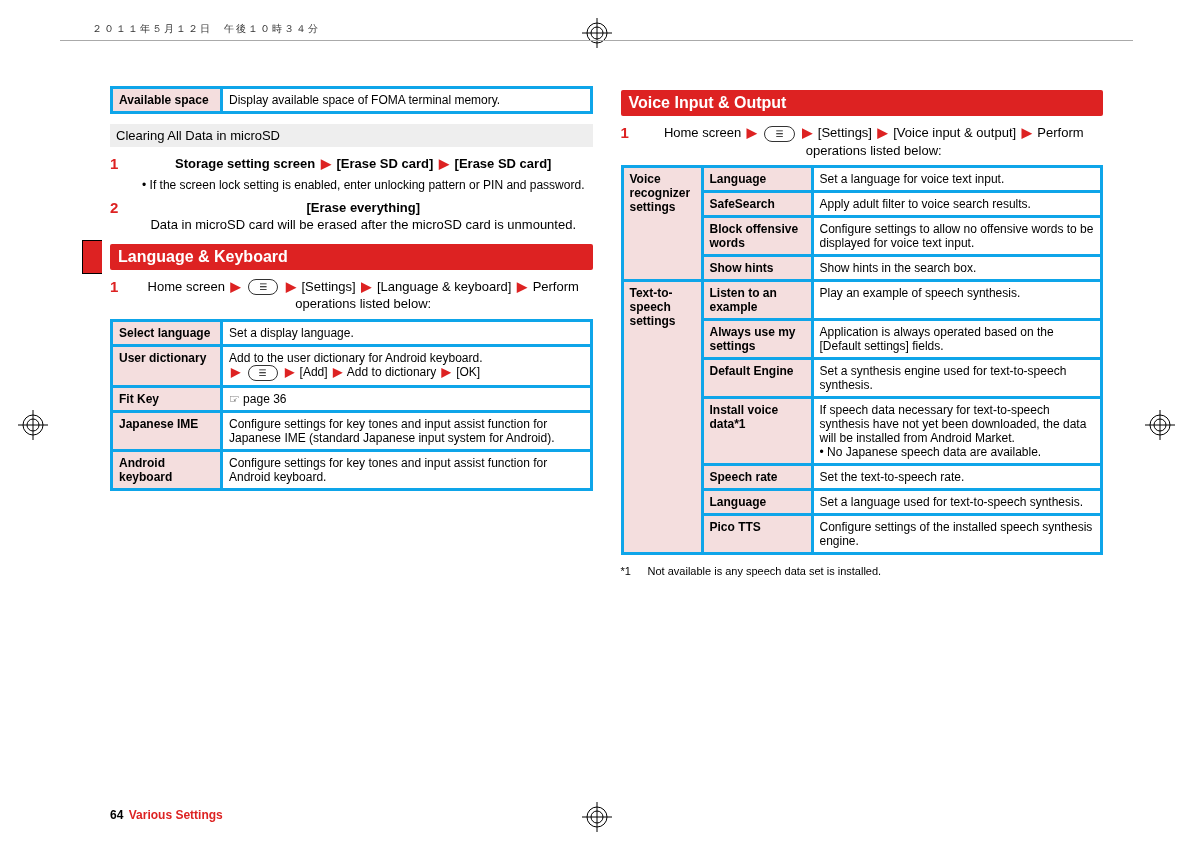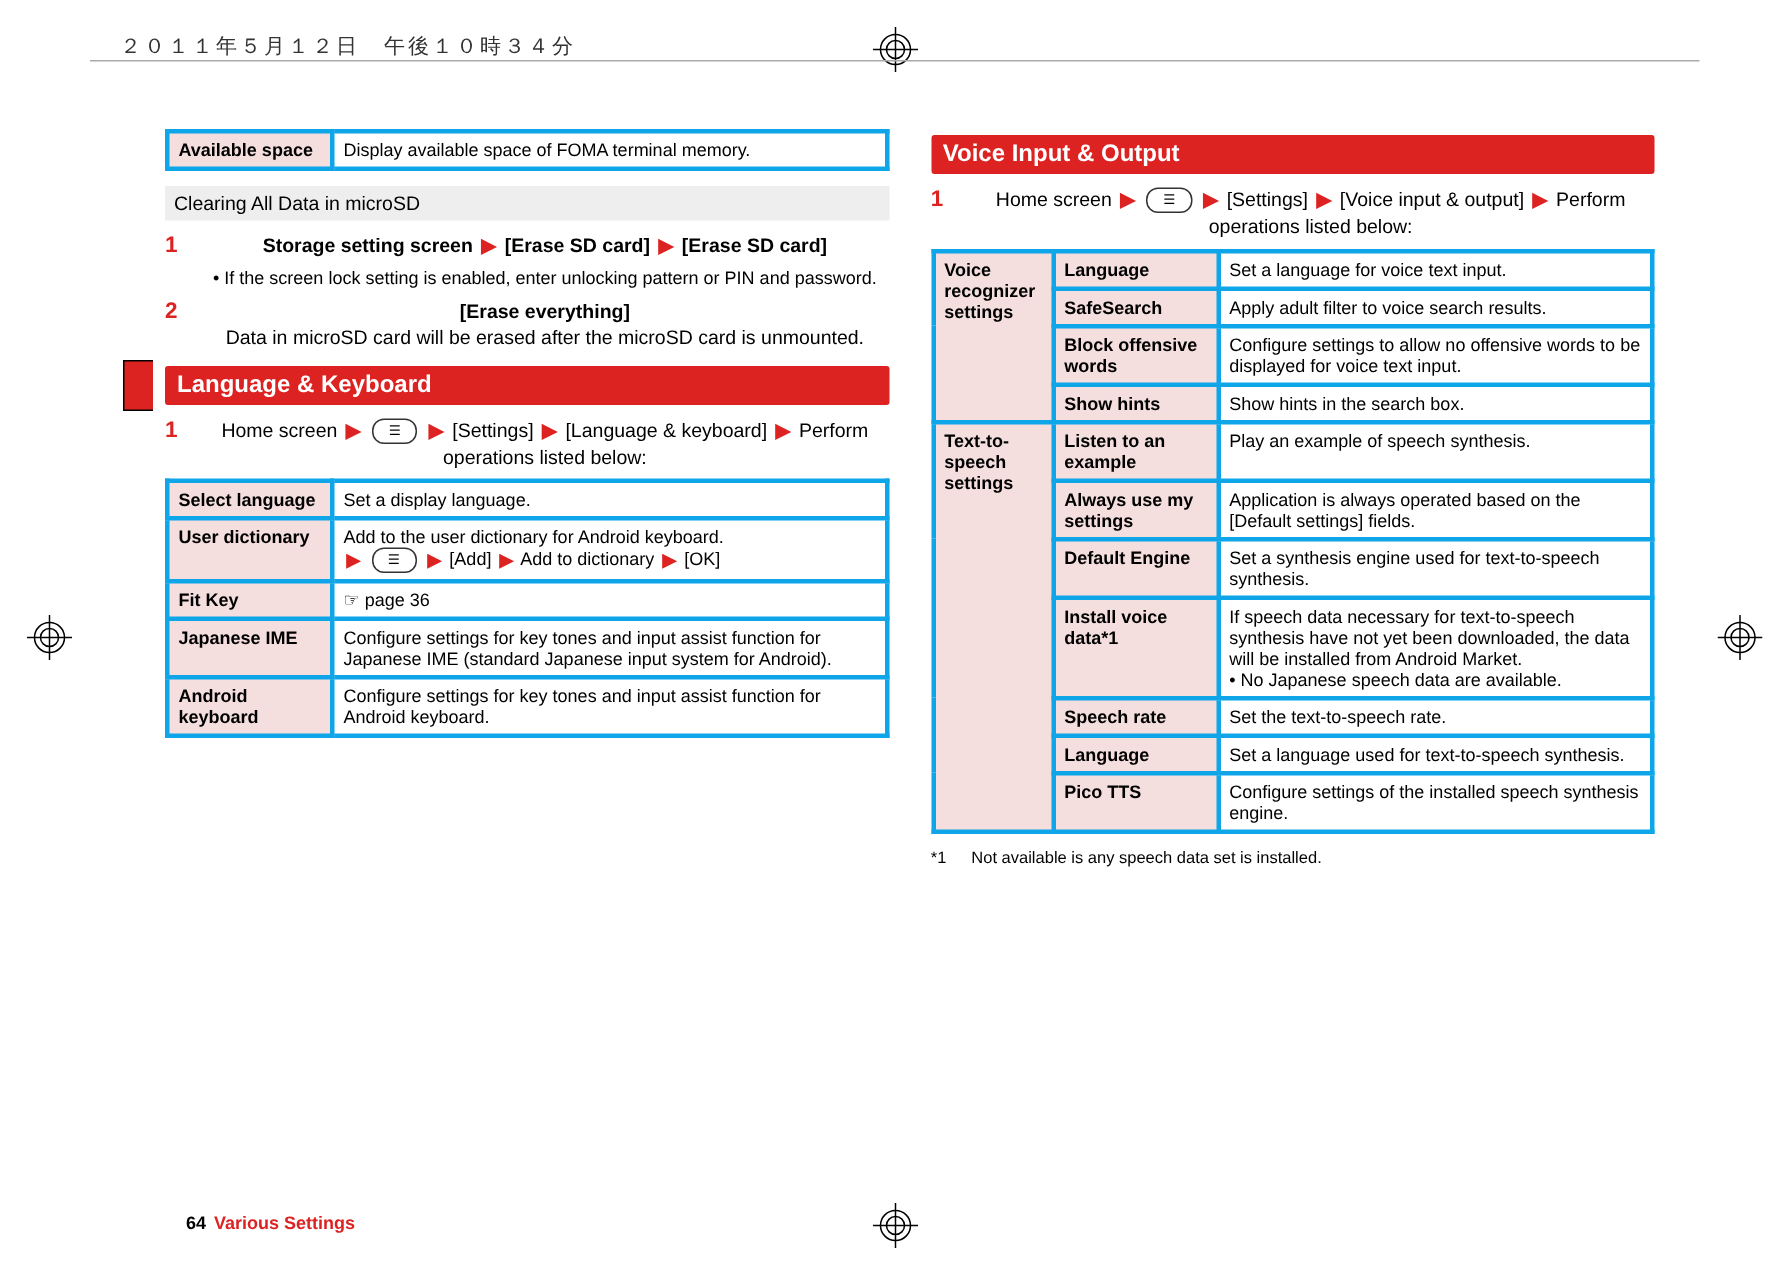--- a/index.html
+++ b/index.html
@@ -10,22 +10,22 @@
     color: #000;
     background: #fff;
     width: 1193px;
     height: 850px;
     position: relative;
     overflow: hidden;
   }
   .header-stamp {
     position: absolute;
     top: 22px;
-    left: 80px;
-    font-size: 14px;
+    left: 92px;
+    font-size: 10px;
     letter-spacing: 2px;
     color: #333;
   }
   .page {
     position: absolute;
     top: 80px;
     left: 110px;
     right: 90px;
     bottom: 40px;
     display: flex;
@@ -119,21 +119,21 @@
     margin: 0 2px;
   }
   .menu-key::before { content: "☰"; font-size: 9px; }
   .footnote {
     font-size: 11px;
     margin-top: 8px;
   }
   .footnote .fn-mark { display:inline-block; width: 24px; }
   .page-footer {
     position: absolute;
-    left: 124px;
+    left: 110px;
     bottom: 28px;
     font-size: 12px;
   }
   .page-footer .num { font-weight: bold; color: #000; }
   .page-footer .sect { color: #d22; font-weight: bold; margin-left: 2px;}
   
   .reg { position: absolute; width: 30px; height: 30px; }
   .reg circle { fill: none; stroke: #000; stroke-width: 1; }
   .reg line { stroke: #000; stroke-width: 1; }
   .reg.tc { left: 50%; top: 18px; transform: translateX(-50%); }

